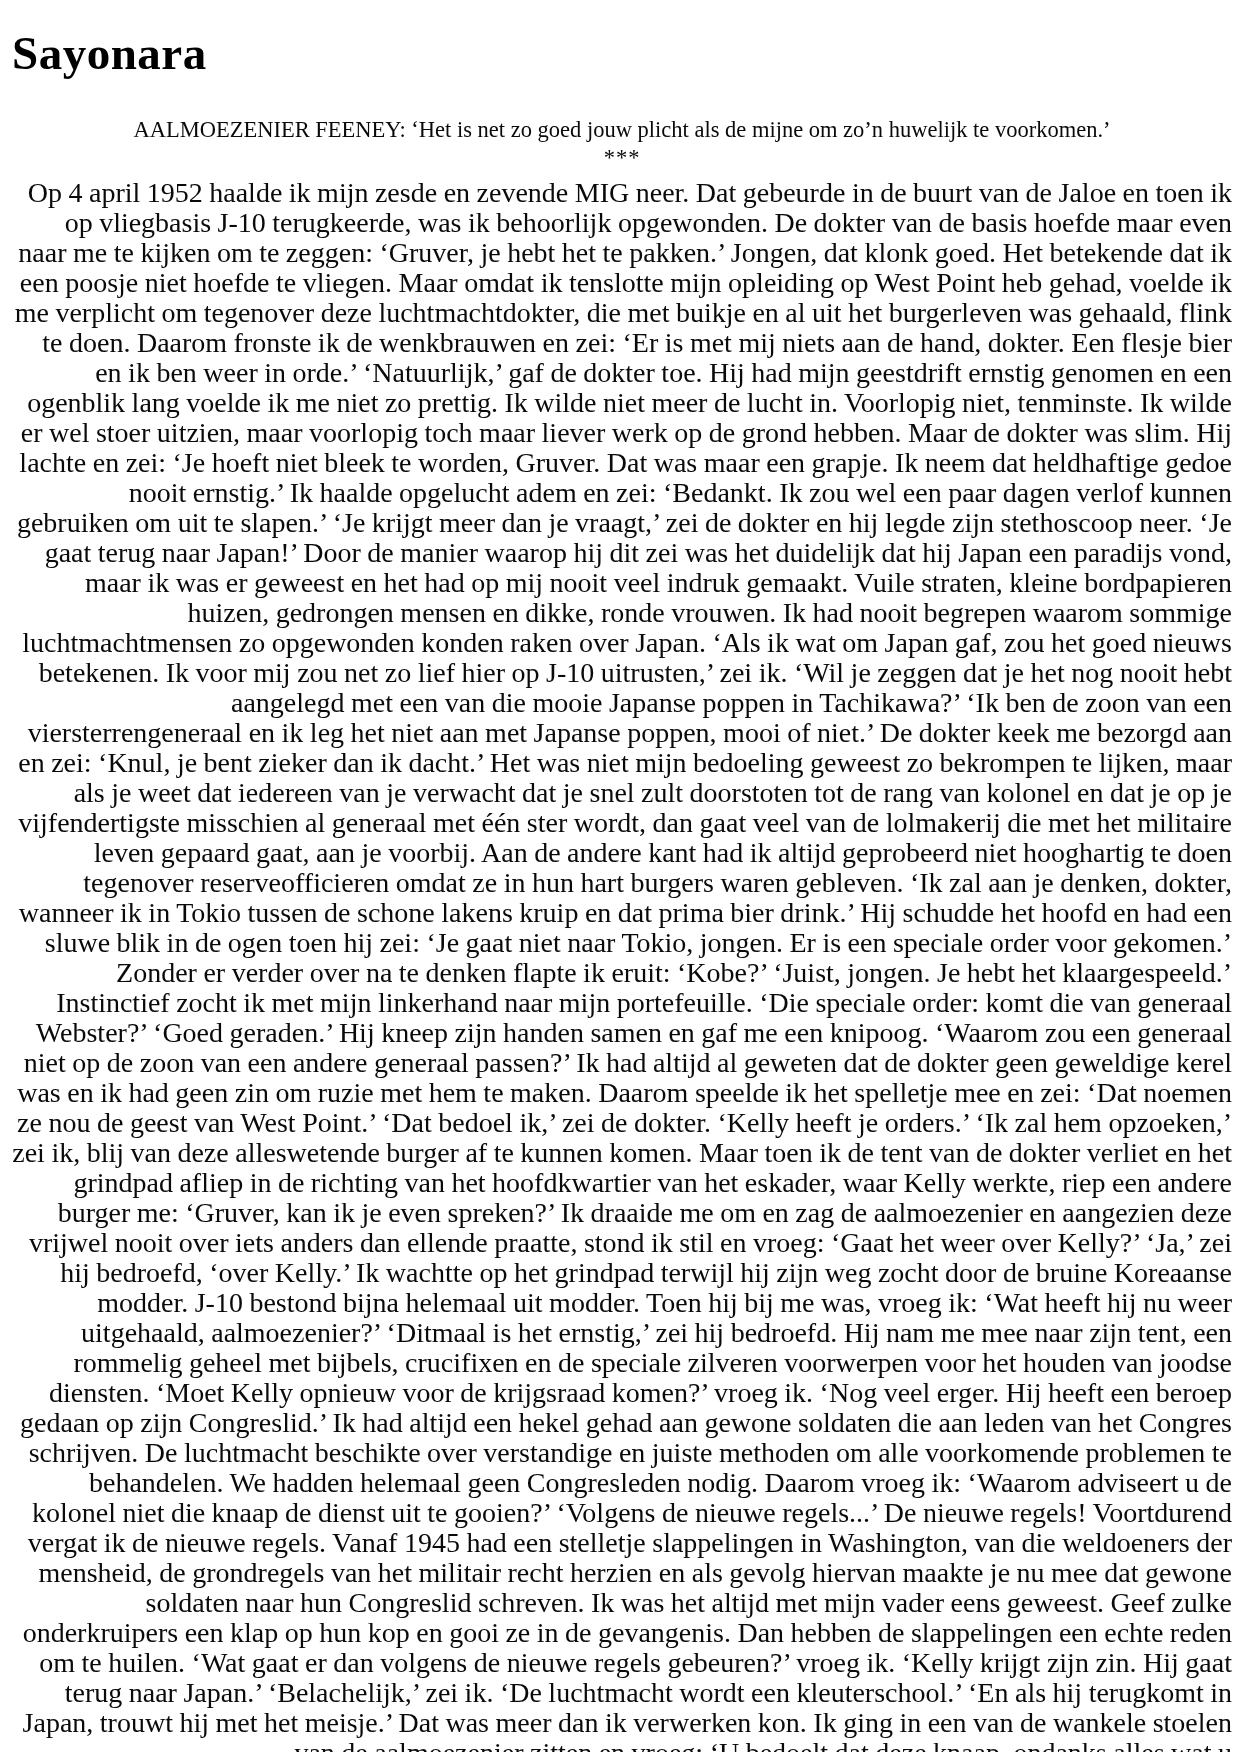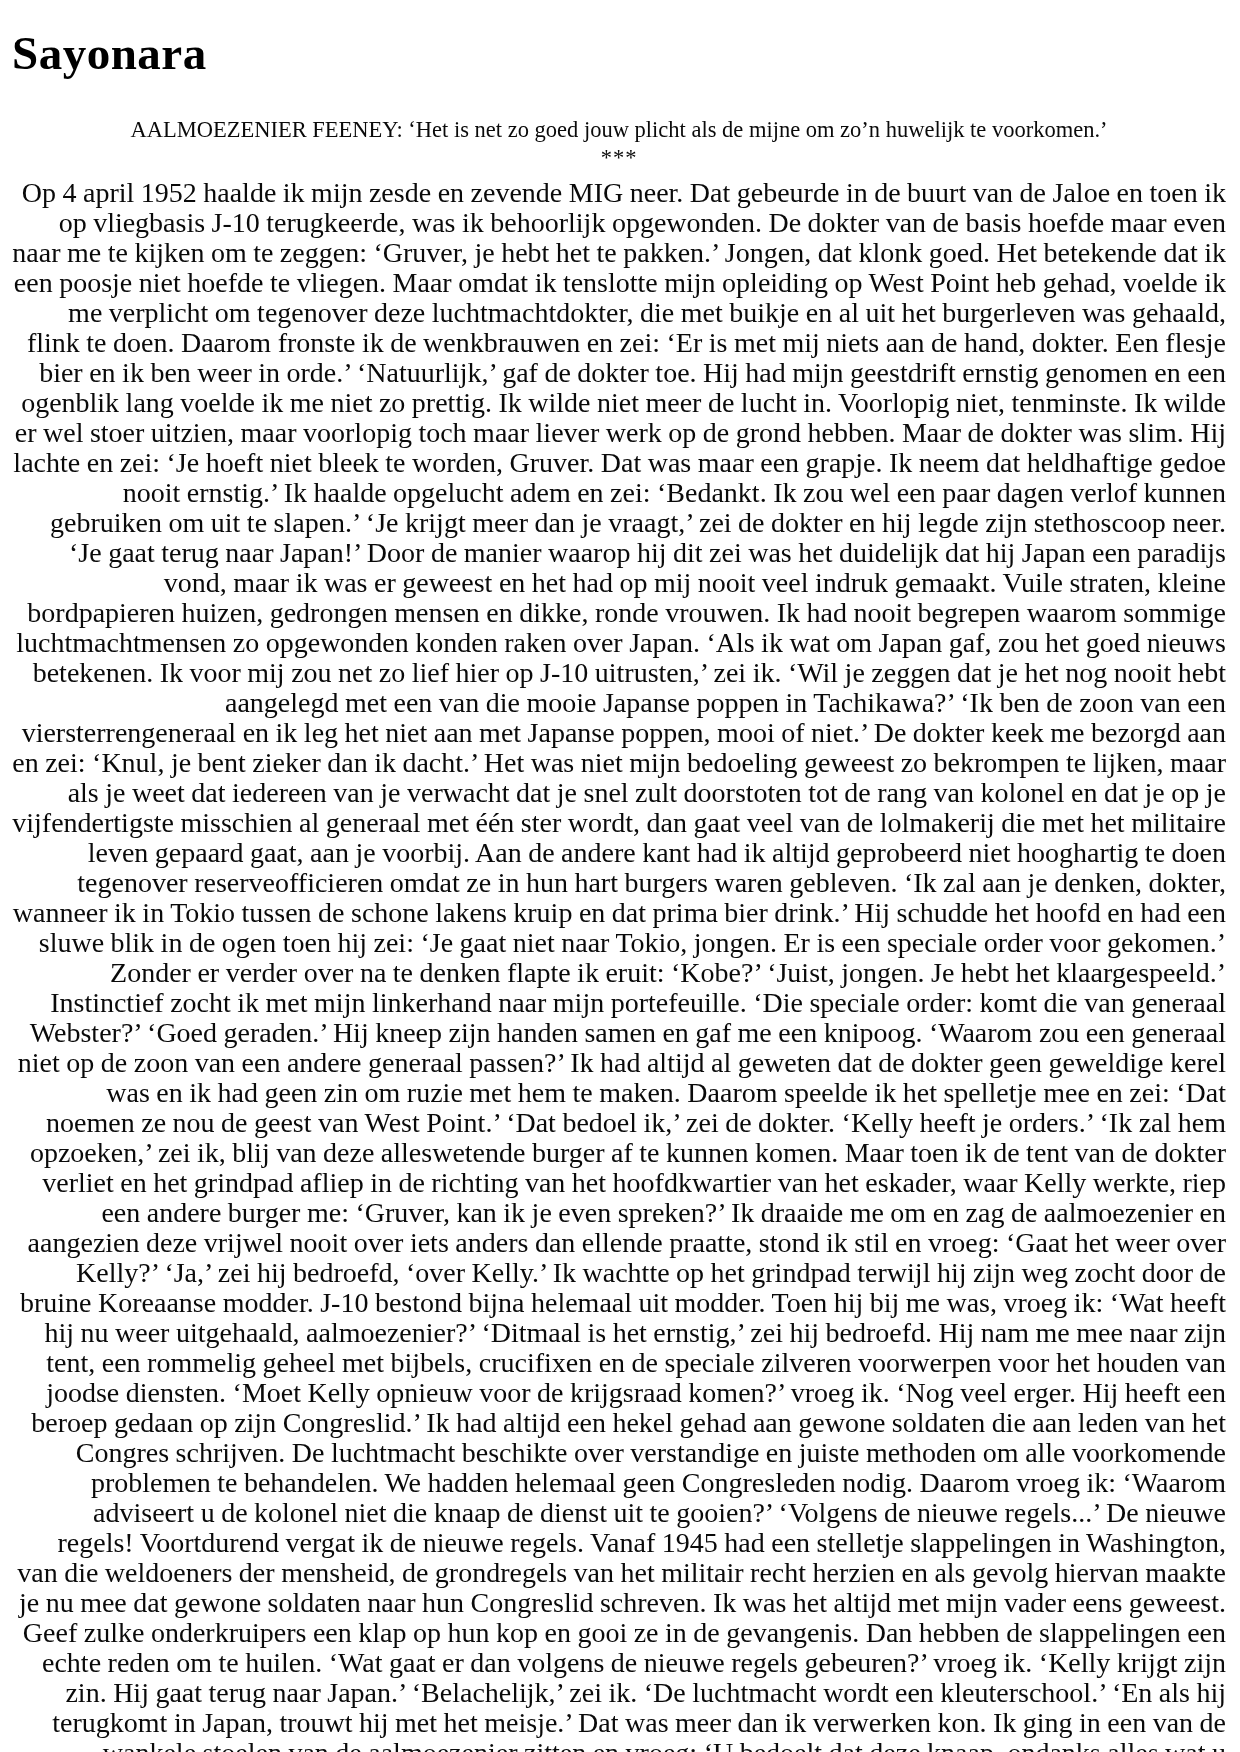--- a/index.html
+++ b/index.html
@@ -11,21 +11,21 @@
     width: 1240px;
     height: 1752px;
     overflow: hidden;
     font-family: "Liberation Serif", "DejaVu Serif", serif;
     color: #0a0a0a;
   }
   .page {
     box-sizing: border-box;
     width: 1240px;
     height: 1752px;
-    padding: 0 14px 0 12px;
+    padding: 0 8px 0 12px;
     overflow: hidden;
     background: #ffffff;
   }
   .page-title {
     margin: 28px 0 0 0;
     font-size: 47px;
     line-height: 50px;
     font-weight: bold;
     letter-spacing: 0.5px;
     color: #000000;

